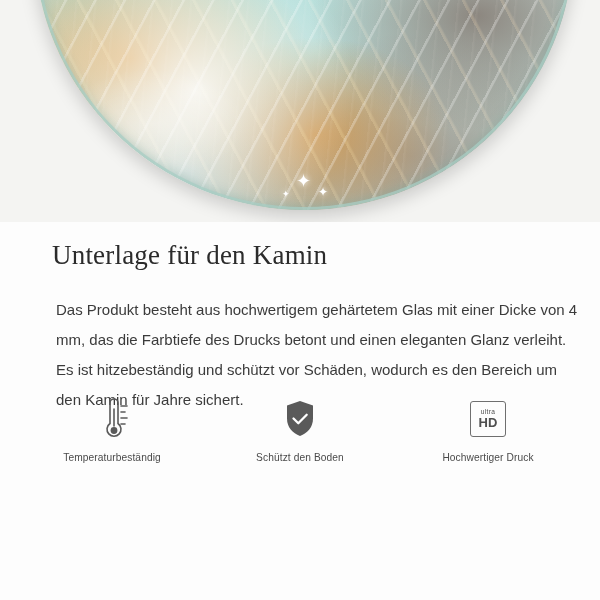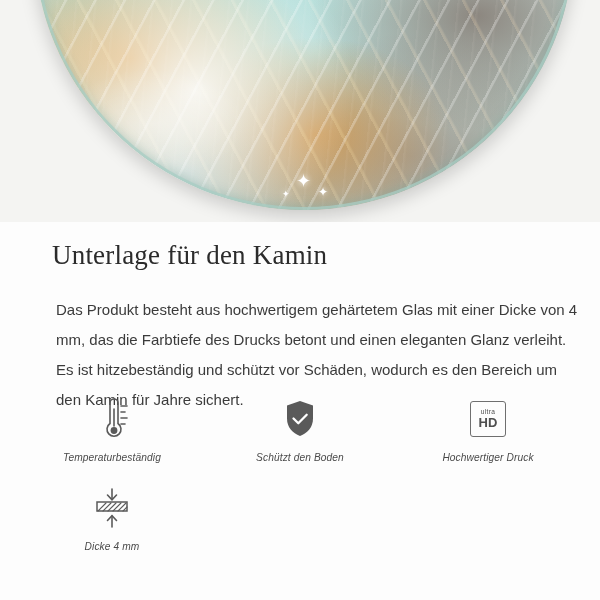--- a/index.html
+++ b/index.html
@@ -142,21 +142,20 @@
     display: flex;
     align-items: center;
     justify-content: center;
   }
   .feature-label {
     margin-top: 6px;
     font-size: 10.2px;
     color: #4a4a4a;
     text-align: center;
     letter-spacing: 0.1px;
-    font-style: italic;
   }
   .badge-hd {
     width: 34px;
     height: 34px;
     border: 1.6px solid #6f6f6f;
     border-radius: 3px;
     display: flex;
     flex-direction: column;
     align-items: center;
     justify-content: center;
@@ -223,28 +222,15 @@
         <div class="badge-hd">
           <span class="ultra">ultra</span>
           <span class="hd">HD</span>
         </div>
       </div>
       <div class="feature-label">Hochwertiger Druck</div>
     </div>
 
 
 
-    <div class="feature">
-      <div class="feature-icon">
-        <svg width="46" height="46" viewBox="0 0 46 46" fill="none" stroke="#5a5a5a" stroke-width="1.6" stroke-linecap="round">
-          <line x1="23" y1="4" x2="23" y2="14"></line>
-          <path d="M18.5 10l4.5 4.8 4.5-4.8"></path>
-          <rect x="8" y="17" width="30" height="9" fill="none" stroke="#5a5a5a" stroke-width="1.5"></rect>
-          <path d="M9 26l8-8M14 26l8-8M19 26l8-8M24 26l8-8M29 26l8-8M34 26l4-4" stroke-width="1.1"></path>
-          <line x1="23" y1="42" x2="23" y2="31"></line>
-          <path d="M18.5 35.5l4.5-4.8 4.5 4.8"></path>
-        </svg>
-      </div>
-      <div class="feature-label">Dicke 4 mm</div>
-    </div>
 
   </div>
 </div>
 
 </body></html>

